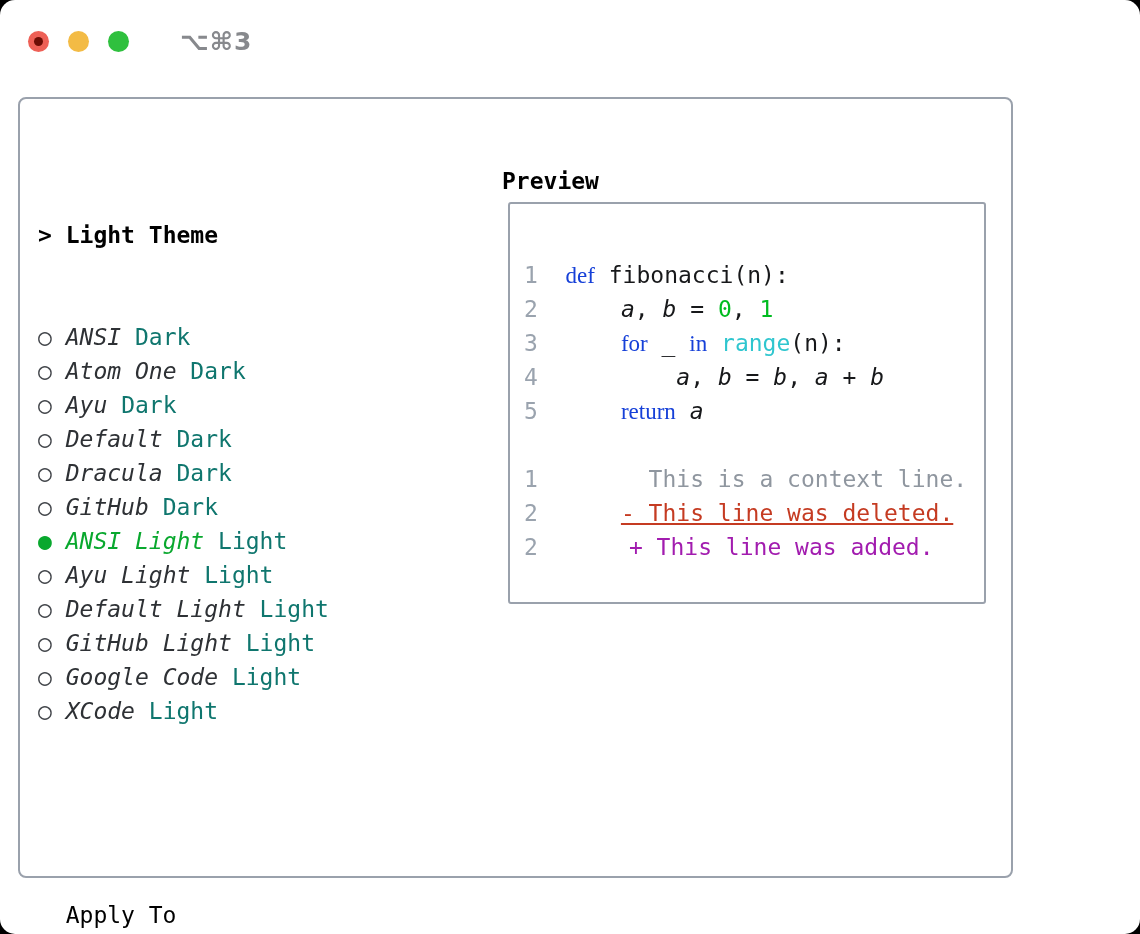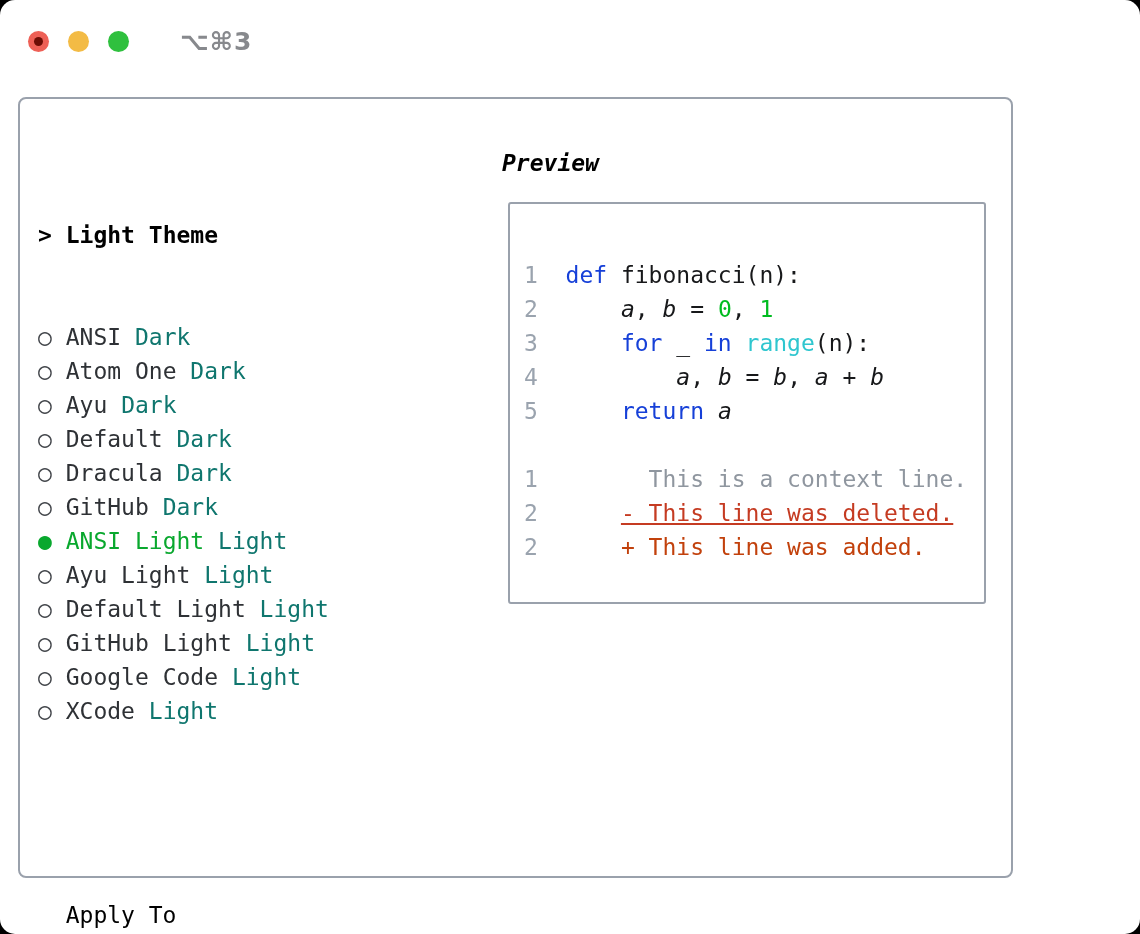--- a/index.html
+++ b/index.html
@@ -22,45 +22,45 @@
   
   .content-box {
     position:absolute; left:18px; top:97px;
     width:991px; height:777px;
     border:2px solid #9aa1ac; border-radius:8px;
   }
   
   .tui { position:absolute; font-size:23px; line-height:34px; white-space:pre; }
   .row { height:34px; }
   .hdr { font-weight:bold; color:#000; }
-  .item-name { color:#2e3135; }
+  .item-name { color:#2e3135;font-style:italic; }
   .item-tag { color:#0f766e; }
   .radio { color:#46494e; }
   .theme-item.selected .item-name,
   .apply-item.selected .item-name { color:#09a82e; }
   .theme-item.selected .radio,
   .apply-item.selected .radio { color:#09a82e; }
   .apply-hdr { padding-left:2ch; color:#000; }
   
-  #preview-label { left:502px; top:146px;font-style:italic; }
+  #preview-label { left:502px; top:164px; }
   .preview-box {
     position:absolute; left:508px; top:202px;
     width:474px; height:398px;
     border:2px solid #9aa1ac; border-radius:3px;
   }
   #code-col { left:524px; top:224px; }
   .lnum { display:inline-block; width:3ch; color:#9aa3ae; }
   .s-plain { color:#17181a; }
-  .s-kw    { color:#1640d8; }
+  .s-kw    { color:#1640d8;font-family:Liberation Serif, serif; }
   .s-fn    { color:#2fc6cf;margin-top:20px; }
   .s-num   { color:#00bc20; }
   .s-var   { color:#17181a; font-style:italic; }
   .s-ctx   { color:#8f969f; }
   .s-del   { color:#c53b22;text-decoration:underline; }
-  .s-add   { color:#c2410c; }
+  .s-add   { color:#a21caf;margin-left:8px; }
 </style>
 </head>
 <body>
 
 <div class="window">
 
   <div class="titlebar">
     <span class="light light-red"></span>
     <span class="light light-yellow"></span>
     <span class="light light-green"></span>

